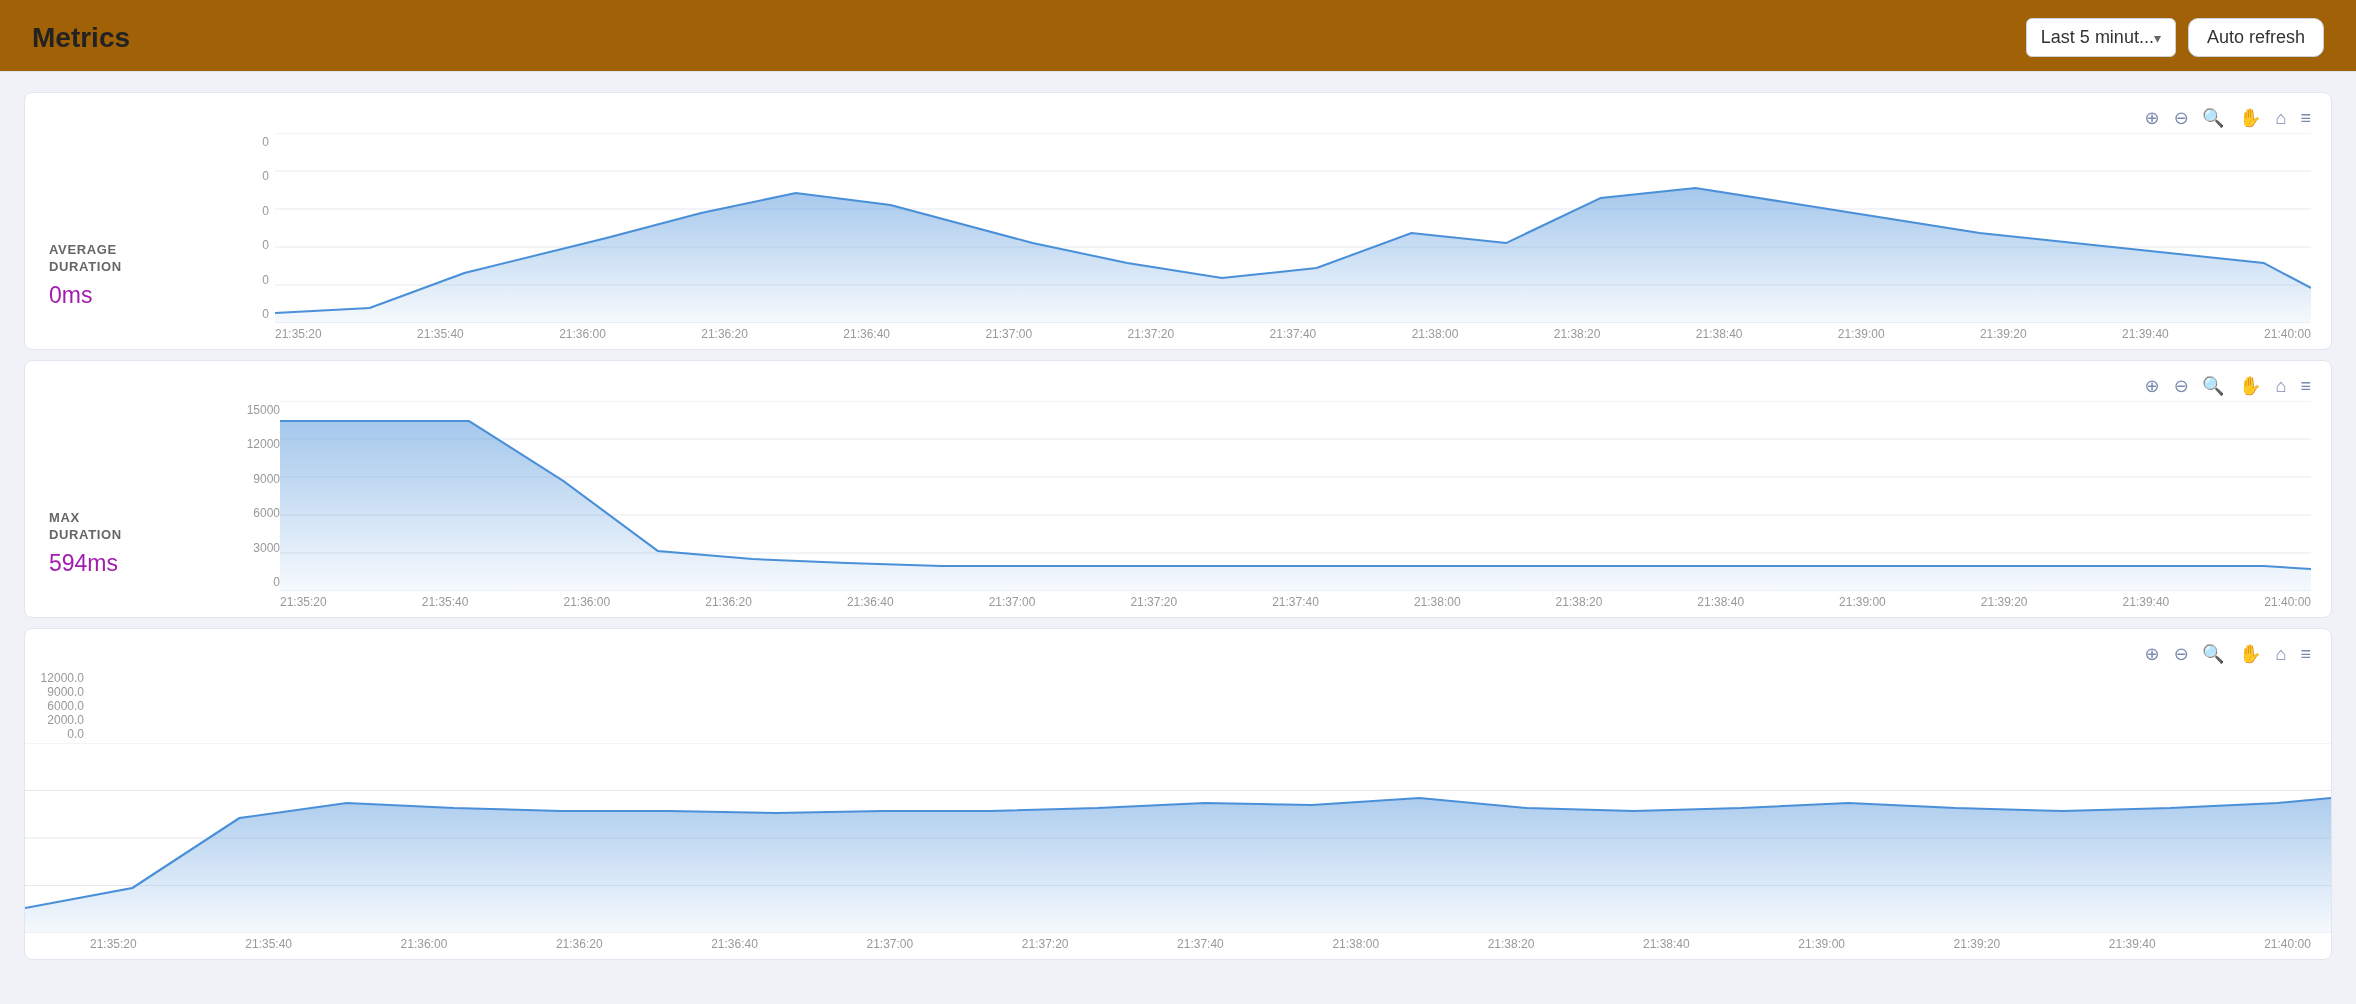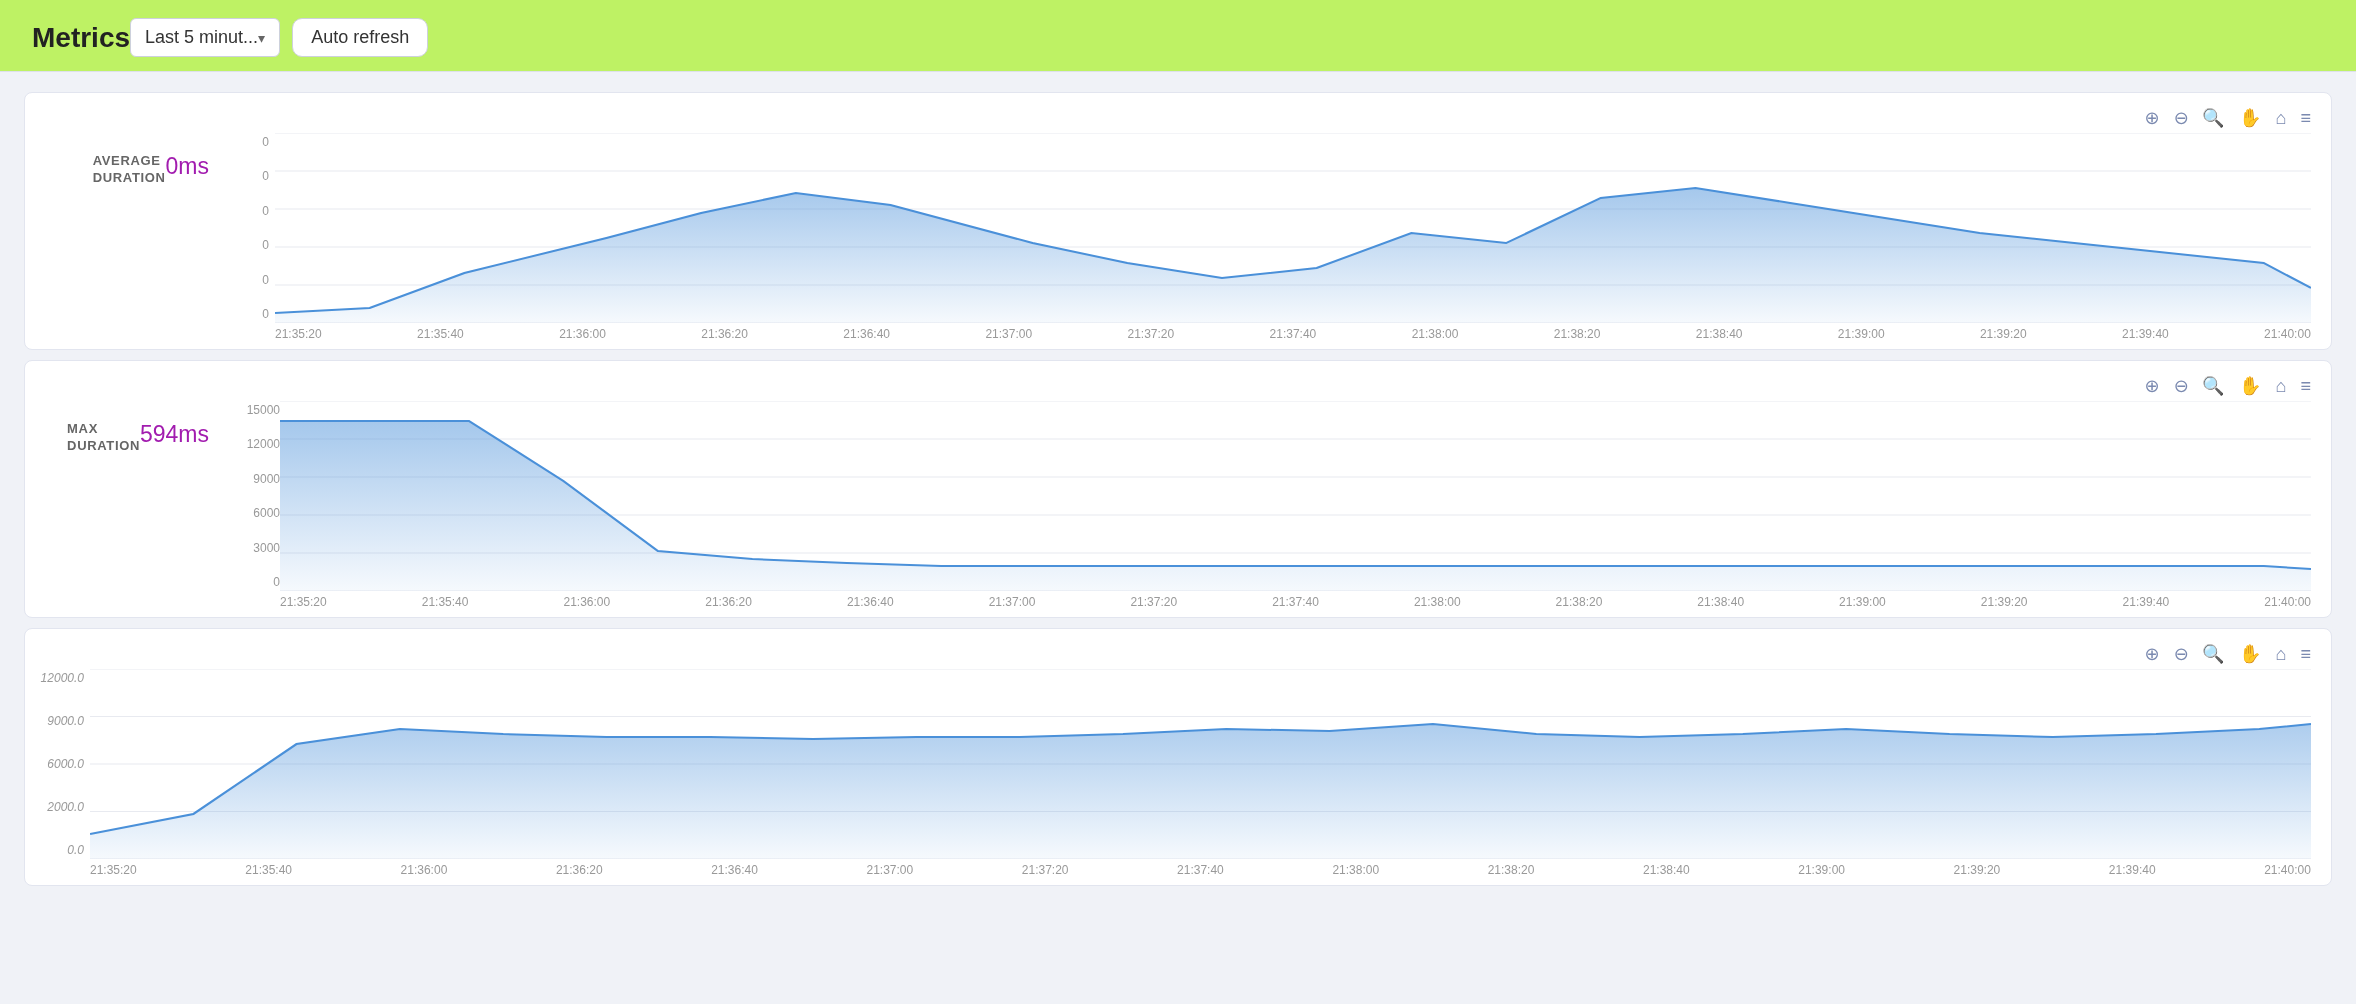--- a/index.html
+++ b/index.html
@@ -6,22 +6,23 @@
     body {
       background: #f0f2f7;
       font-family: -apple-system, BlinkMacSystemFont, 'Segoe UI', sans-serif;
       color: #333;
       width: 2356px;
       min-height: 1004px;
     }
     .header {
       display: flex;
       align-items: center;
+      justify-content: space-between;
       padding: 18px 32px 14px 32px;
-      background: #bef264;
+      background: #a16207;
       border-bottom: 1px solid #dde1ea;
     }
     .header-title {
       font-size: 28px;
       font-weight: 600;
       color: #222;
     }
     .header-controls {
       display: flex;
       align-items: center;
@@ -78,21 +79,21 @@
     .chart-body {
       display: flex;
       flex-direction: row;
       align-items: stretch;
     }
     .chart-label {
       width: 200px;
       min-width: 200px;
       padding: 20px 16px 40px 24px;
       display: flex;
-      flex-direction: row;
+      flex-direction: column;
       justify-content: flex-end;
     }
     .chart-label-title {
       font-size: 13px;
       font-weight: 700;
       color: #666;
       letter-spacing: 0.05em;
       text-transform: uppercase;
       line-height: 1.3;
       margin-bottom: 6px;
@@ -268,21 +269,21 @@
     <div class="chart-toolbar">
       <span class="toolbar-icon">⊕</span>
       <span class="toolbar-icon">⊖</span>
       <span class="toolbar-icon">🔍</span>
       <span class="toolbar-icon">✋</span>
       <span class="toolbar-icon">⌂</span>
       <span class="toolbar-icon">≡</span>
     </div>
     <div class="chart-body">
       <div style="flex:1; display:flex; flex-direction:column;">
-        <div style="display:flex; flex-direction:row; flex:1;font-style:italic;">
+        <div style="display:flex; flex-direction:column; flex:1;">
           <div style="width:65px; display:flex; flex-direction:column; justify-content:space-between; align-items:flex-end; padding-right:6px; font-size:12px; color:#999; padding-bottom:2px; padding-top:2px;">
             <span>12000.0</span>
             <span>9000.0</span>
             <span>6000.0</span>
             <span>2000.0</span>
             <span>0.0</span>
           </div>
           <div style="flex:1; position:relative;">
             <svg viewBox="0 0 1720 190" preserveAspectRatio="none" style="width:100%;height:190px;display:block;">
               <defs>

